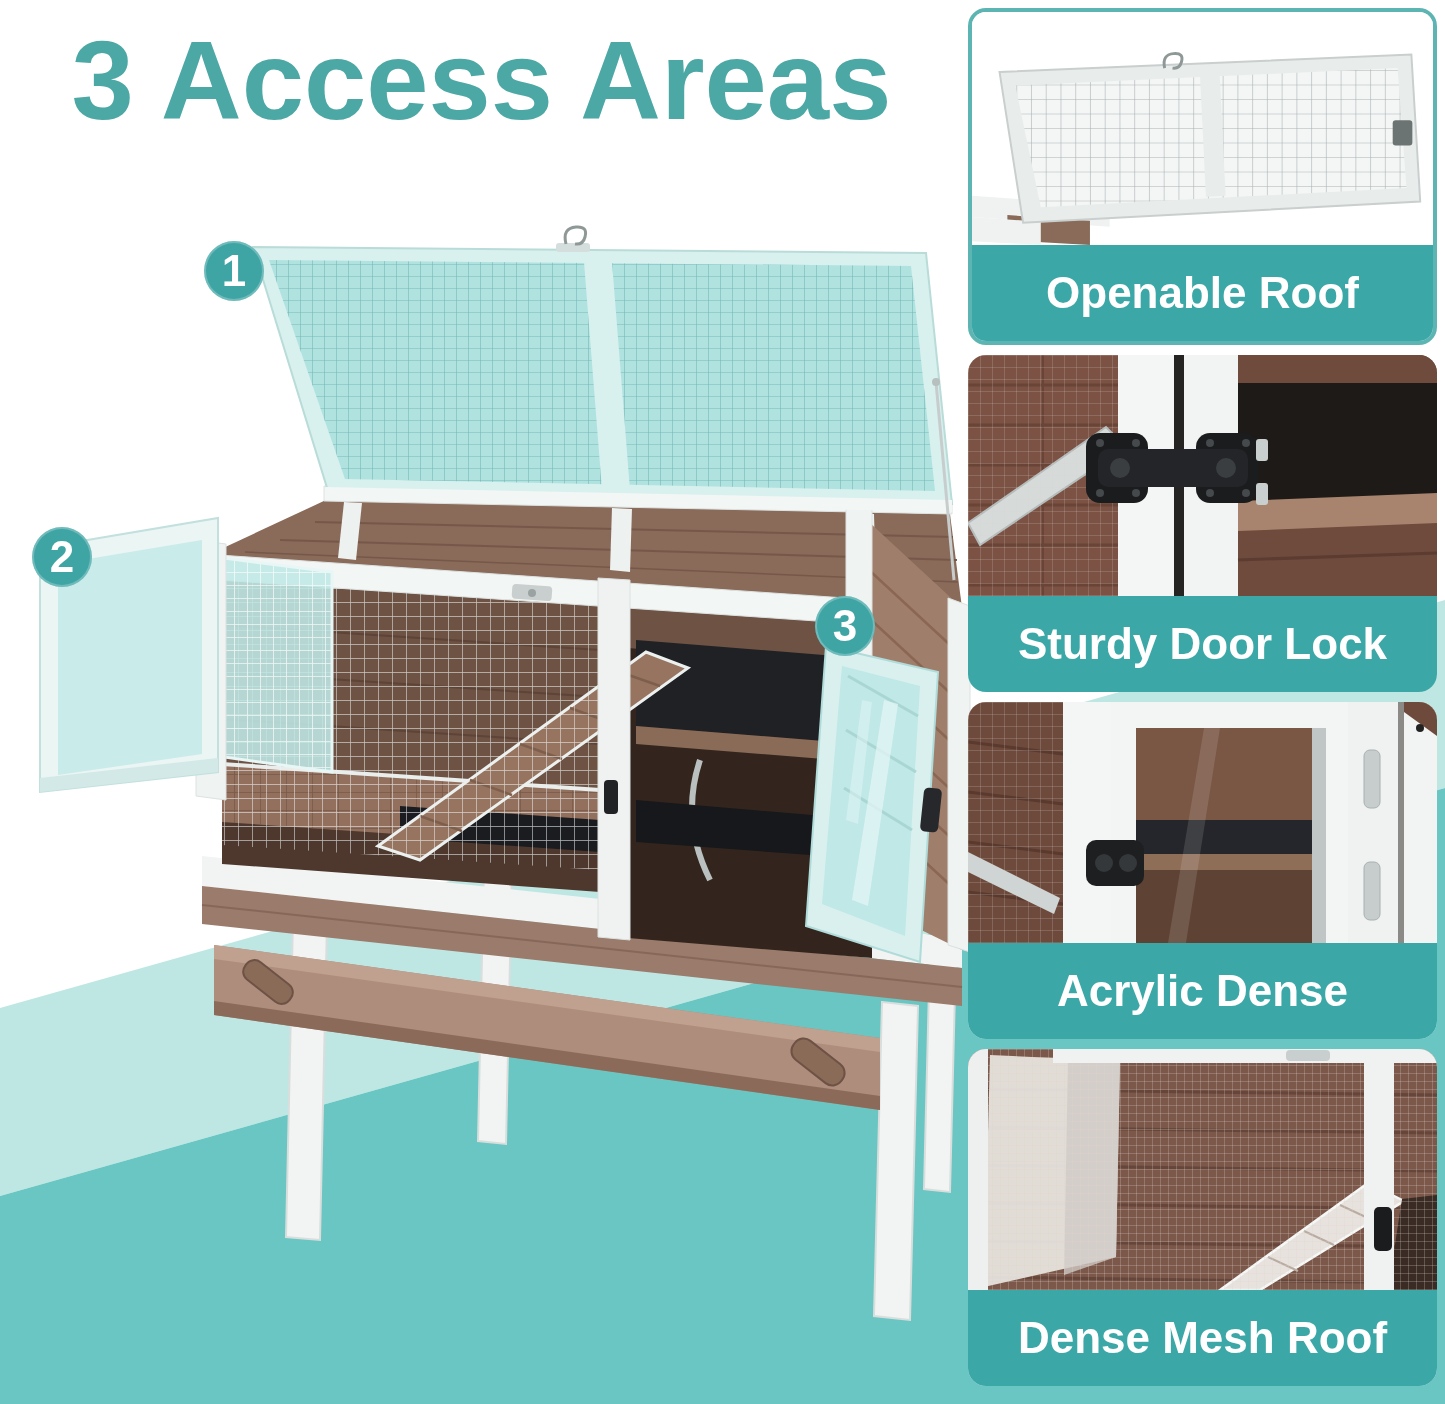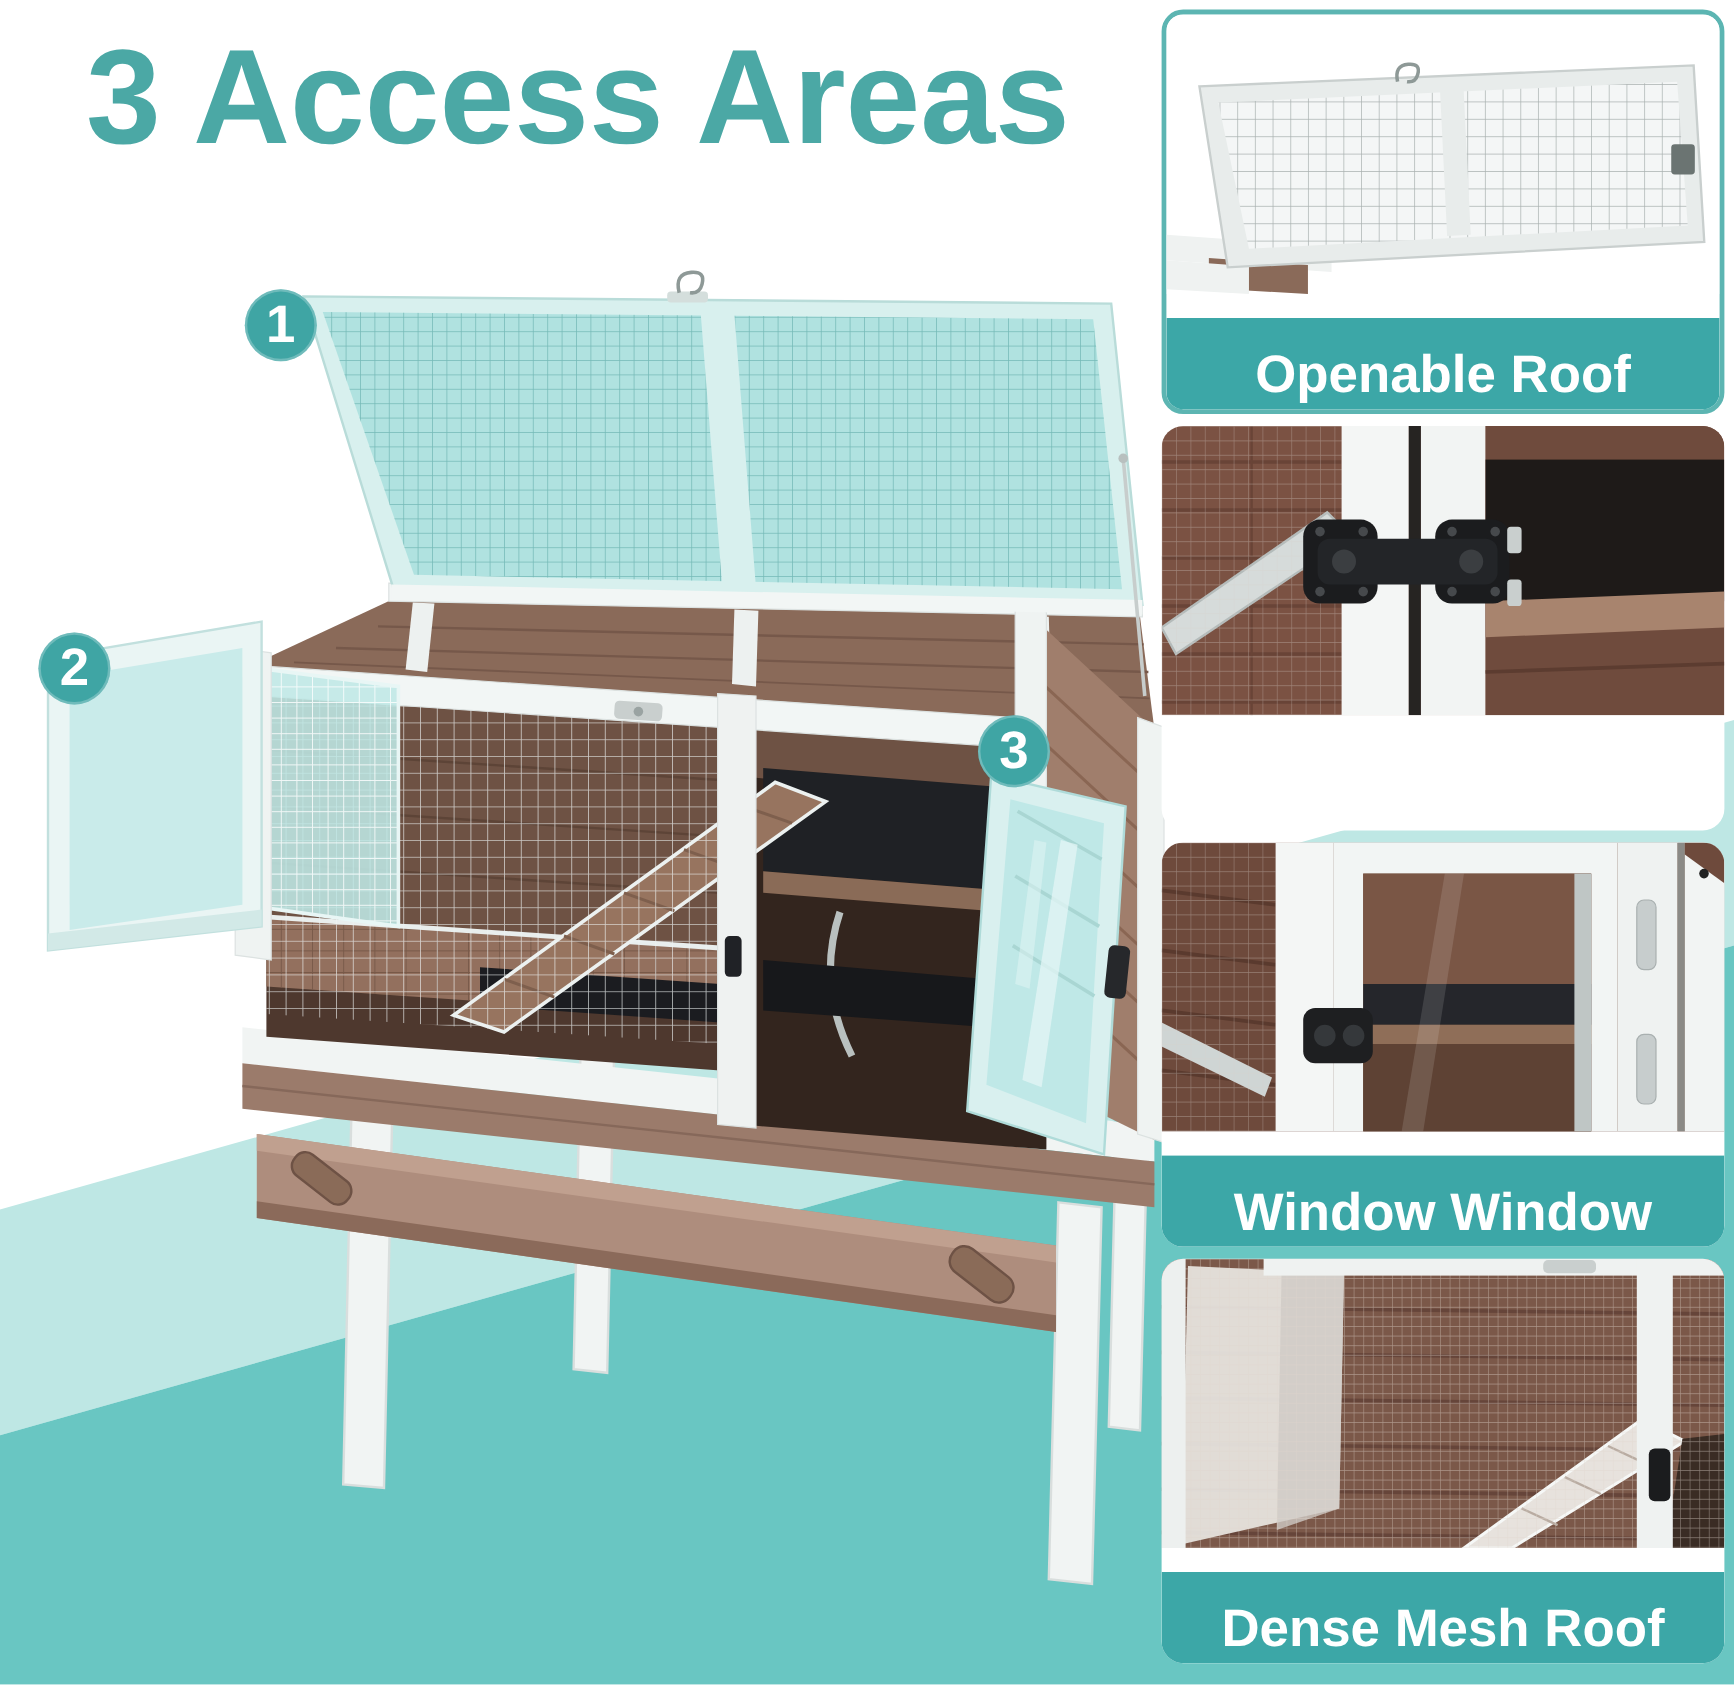--- a/index.html
+++ b/index.html
@@ -12,21 +12,21 @@
           color:#fff;font-weight:bold;font-size:44px;line-height:60px;text-align:center;
           box-shadow:0 0 0 2px rgba(255,255,255,0.25) inset;}
   #marker-1{left:204px;top:241px;}
   #marker-2{left:32px;top:527px;}
   #marker-3{left:815px;top:596px;}
   .features{position:absolute;left:968px;top:8px;width:469px;display:flex;flex-direction:column;gap:10px;}
   .card{position:relative;height:337px;border-radius:18px;overflow:hidden;background:#fff;box-sizing:border-box;}
   .card.bordered{border:4px solid #5CB5B2;}
   .card svg.photo{display:block;width:100%;height:241px;}
   .card.bordered svg.photo{height:233px;}
-  .cap{position:absolute;left:0;right:0;bottom:0;height:76px;background:#3CA7A7;color:#fff;
+  .cap{position:absolute;left:0;right:0;bottom:0;height:96px;background:#3CA7A7;color:#fff;
        font-weight:bold;font-size:44px;line-height:96px;text-align:center;}
 </style>
 </head>
 <body>
 
 <div class="canvas">
 
   <svg class="scene" viewBox="0 0 1445 1404" xmlns="http://www.w3.org/2000/svg">
     <defs>
       <pattern id="mlid" width="12" height="12" patternUnits="userSpaceOnUse">
@@ -233,20 +233,21 @@
               <circle cx="168" cy="138" r="4"></circle>
             <circle cx="242" cy="88" r="4"></circle>
               <circle cx="278" cy="88" r="4"></circle>
             <circle cx="242" cy="138" r="4"></circle>
               <circle cx="278" cy="138" r="4"></circle>
           </g>
           <rect x="288" y="84" width="12" height="22" rx="3" fill="#C9CFCE"></rect>
           <rect x="288" y="128" width="12" height="22" rx="3" fill="#C9CFCE"></rect>
         </g>
       </svg>
+      <figcaption class="cap">Sturdy Door Lock</figcaption>
     </figure>
 
     <figure class="card" style="margin:0">
       <svg class="photo" viewBox="0 0 469 241" preserveAspectRatio="none" xmlns="http://www.w3.org/2000/svg">
         <defs>
           <pattern id="p3" width="12" height="12" patternUnits="userSpaceOnUse">
             <path d="M0 0H12M0 0V12" stroke="rgba(214,208,202,0.4)" stroke-width="1" fill="none"></path>
           </pattern>
         </defs>
         <rect width="469" height="241" fill="#6E4A3C"></rect>
@@ -273,21 +274,21 @@
           <circle cx="160" cy="161" r="9" fill="#35383B"></circle>
         </g>
         <rect x="380" y="0" width="50" height="241" fill="#EFF2F1"></rect>
         <rect x="396" y="48" width="16" height="58" rx="6" fill="#C7CDCD" stroke="#A9B0B0"></rect>
         <rect x="396" y="160" width="16" height="58" rx="6" fill="#C7CDCD" stroke="#A9B0B0"></rect>
         <rect x="430" y="0" width="6" height="241" fill="#8B8A86"></rect>
         <rect x="436" y="0" width="33" height="241" fill="#F2F4F3"></rect>
         <polygon points="436,0 469,0 469,34 436,10" fill="#6E4A3C"></polygon>
         <circle cx="452" cy="26" r="4" fill="#222222"></circle>
       </svg>
-      <figcaption class="cap">Window Window</figcaption>
+      <figcaption class="cap">Acrylic Dense</figcaption>
     </figure>
 
     <figure class="card" style="margin:0">
       <svg class="photo" viewBox="0 0 469 241" preserveAspectRatio="none" xmlns="http://www.w3.org/2000/svg">
         <defs>
           <pattern id="p4" width="8" height="8" patternUnits="userSpaceOnUse">
             <path d="M0 0H8M0 0V8" stroke="rgba(223,212,203,0.5)" stroke-width="1" fill="none"></path>
           </pattern>
         </defs>
         <rect width="469" height="241" fill="#7B5849"></rect>

